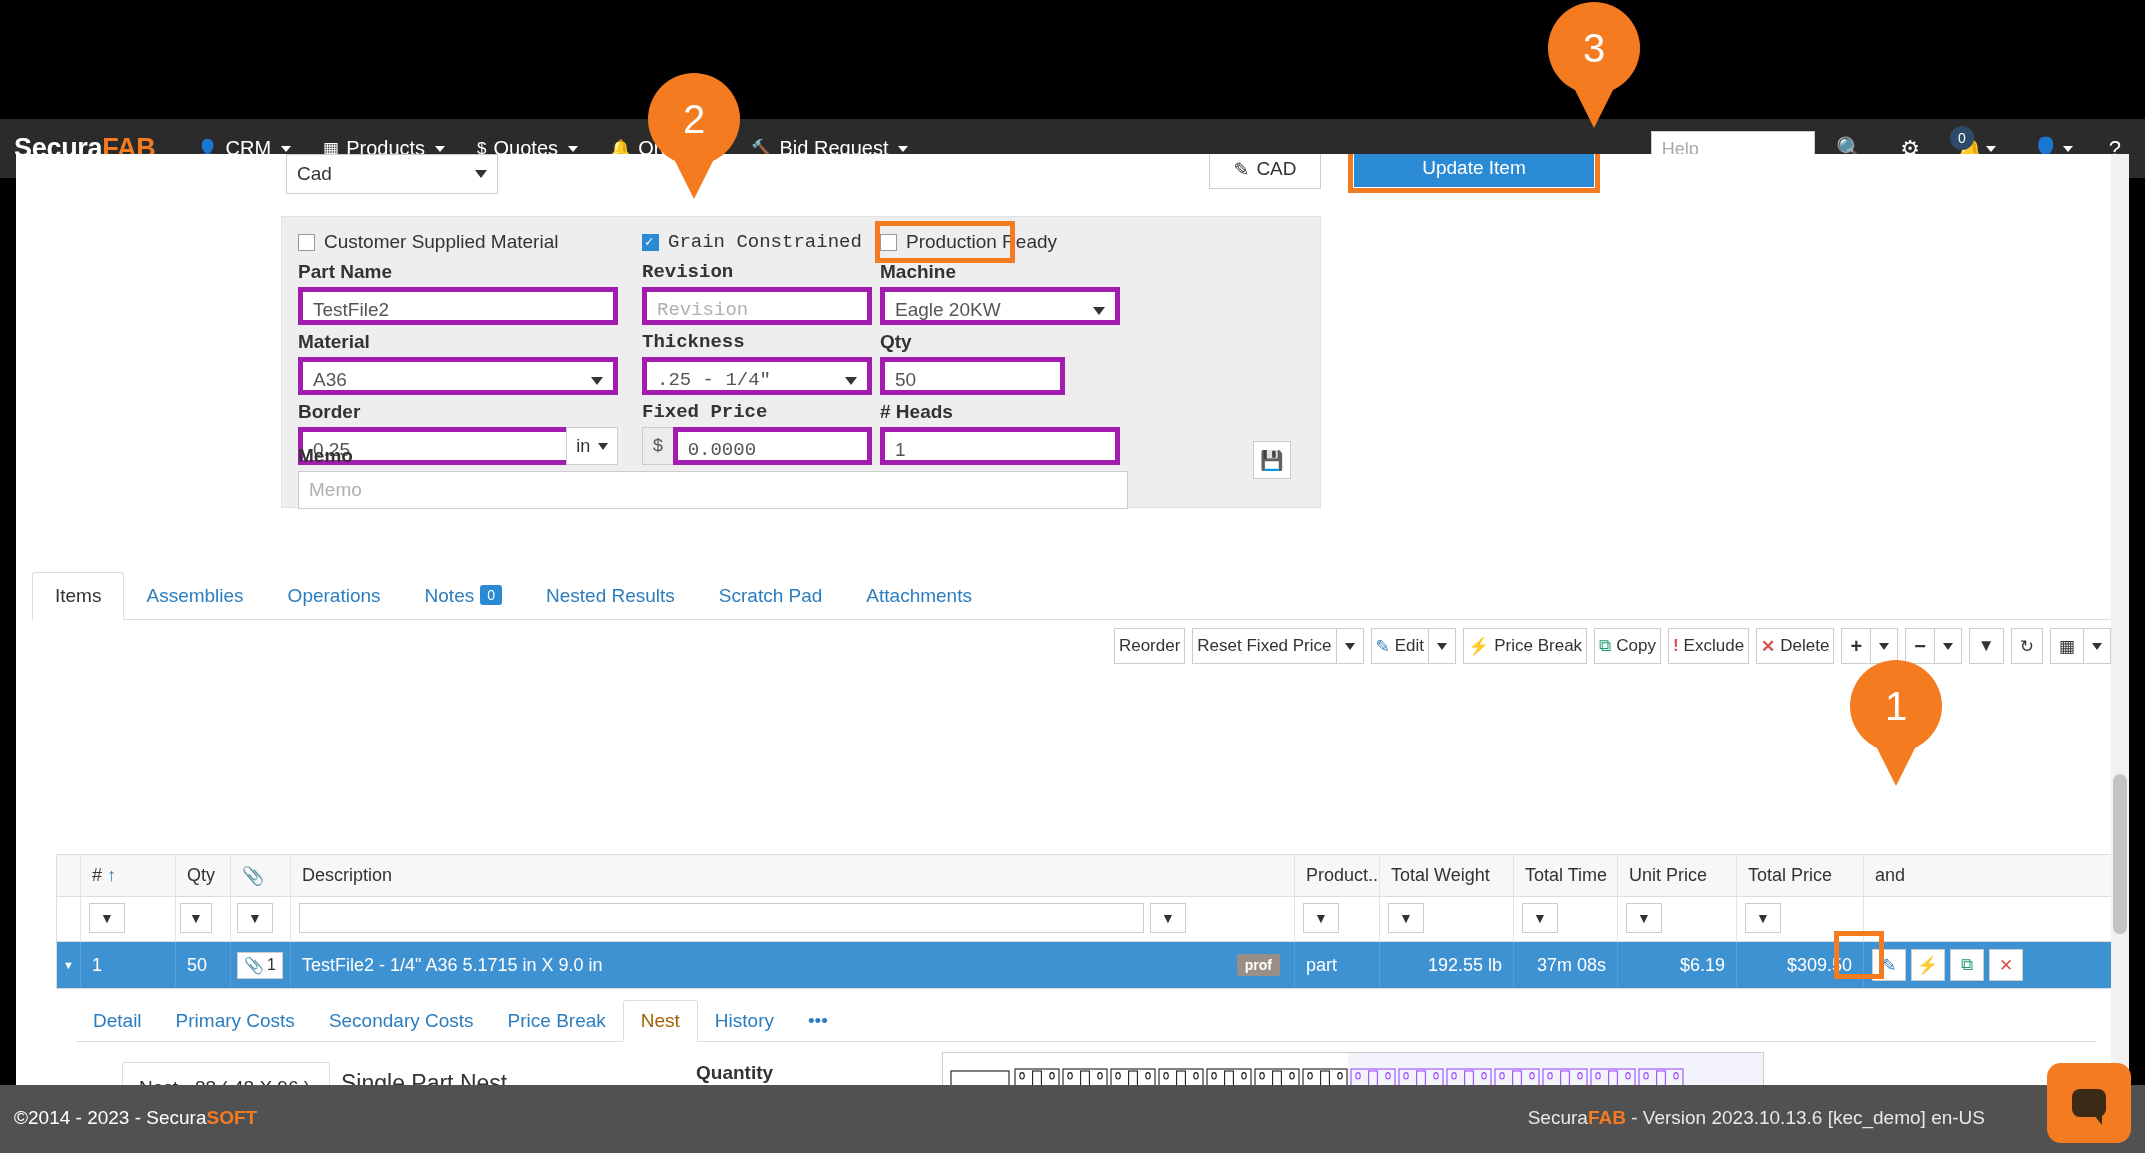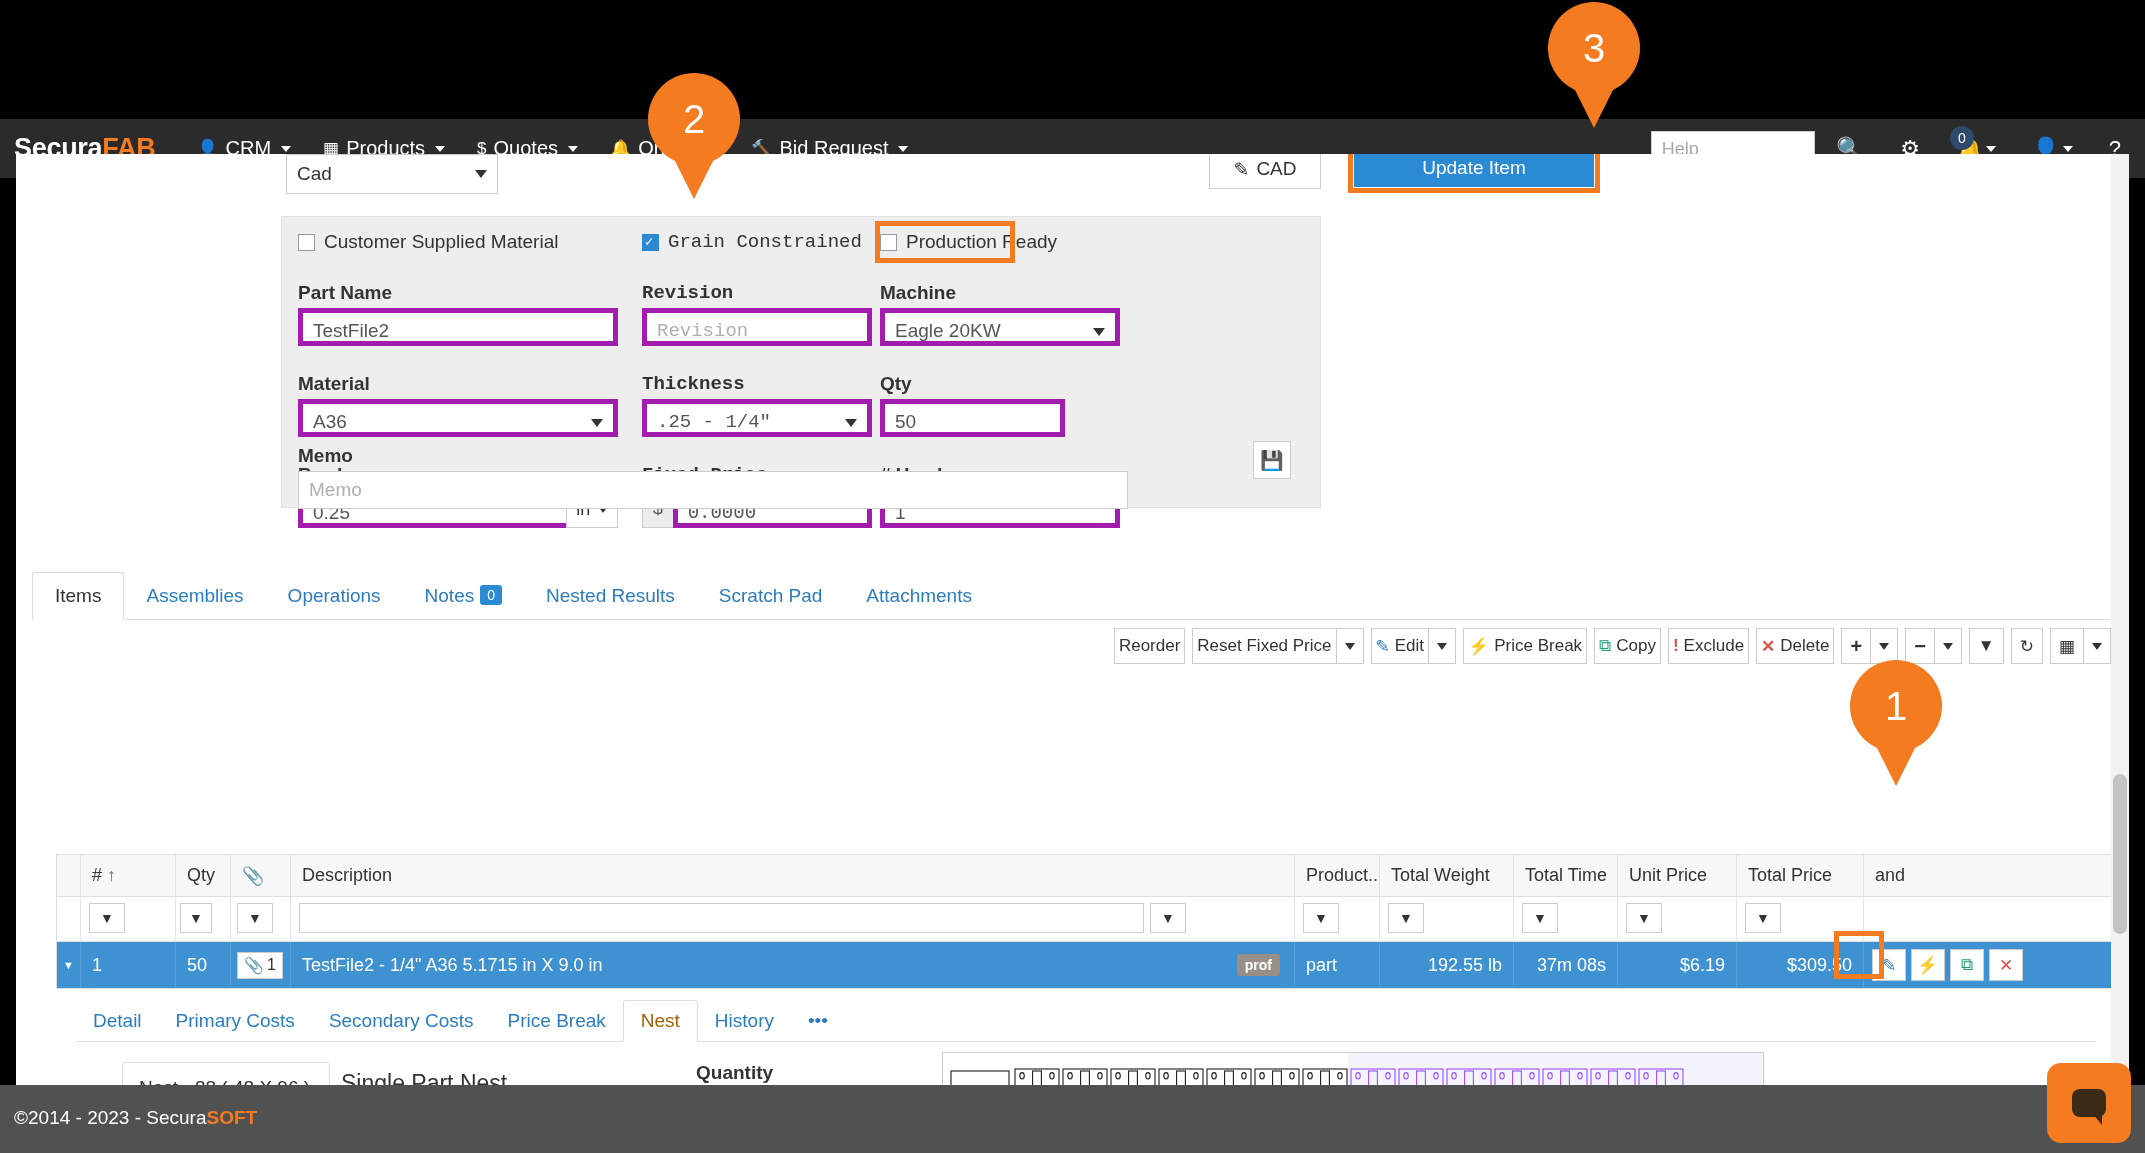--- a/index.html
+++ b/index.html
@@ -72,21 +72,21 @@
   }
   .col1 { position:absolute; left:16px; top:12px; width:320px; }
   .col2 { position:absolute; left:360px; top:12px; width:230px;font-family:Liberation Mono, monospace; }
   .col3 { position:absolute; left:598px; top:12px; width:240px; }
   .chkline { display:flex; align-items:center; gap:9px; height:26px; font-size:19px; color:#333; }
   .chkbox { width:17px;height:17px; border:1px solid #999; background:#fff; display:inline-block; }
   .chkbox.checked { background:#2b8ad4; border-color:#2b8ad4; position:relative; }
   .chkbox.checked:after {
     content:"✓"; color:#fff; font-size:14px; position:absolute; left:2px; top:-2px; line-height:19px;
   }
-  .lbl { font-size:19px; font-weight:bold; color:#333; margin-top:27px; margin-bottom:4px; }
+  .lbl { font-size:19px; font-weight:bold; color:#333; margin-top:6px; margin-bottom:4px; }
   .inp {
     width:100%; height:38px; border:5px solid #a21caf; background:#fff;
     font-size:19px; color:#555; padding:0 10px; line-height:36px; position:relative;
   }
   .inp.ph { color:#b0b0b0; }
   .inp.sel { padding-right:26px; }
   .unit-wrap { display:flex; }
   .unit-wrap .inp { border-right:none; }
   .unit-box {
     width:62px; height:38px; border:1px solid #ccc; background:#fff;
@@ -905,20 +905,21 @@
 
       <div class="vscroll">
         <div class="vthumb"></div>
       </div>
     </div>
   </div>
 
   <div class="footer">
     <div class="overlay"></div>
     <div class="copy"><span>©2014 - 2023 - Secura</span><span class="soft">SOFT</span></div>
+    <div class="verz"><span>Secura</span><span class="fab">FAB</span><span> - Version 2023.10.13.6 [kec_demo] en-US</span></div>
     <div class="chatbtn">
         <div class="bubble"></div>
       </div>
   </div>
 
   <div class="pin" style="left:1850px; top:660px;">
     <div class="head">1</div>
     <div class="tail"></div>
   </div>
   <div class="pin" style="left:648px; top:73px;">

